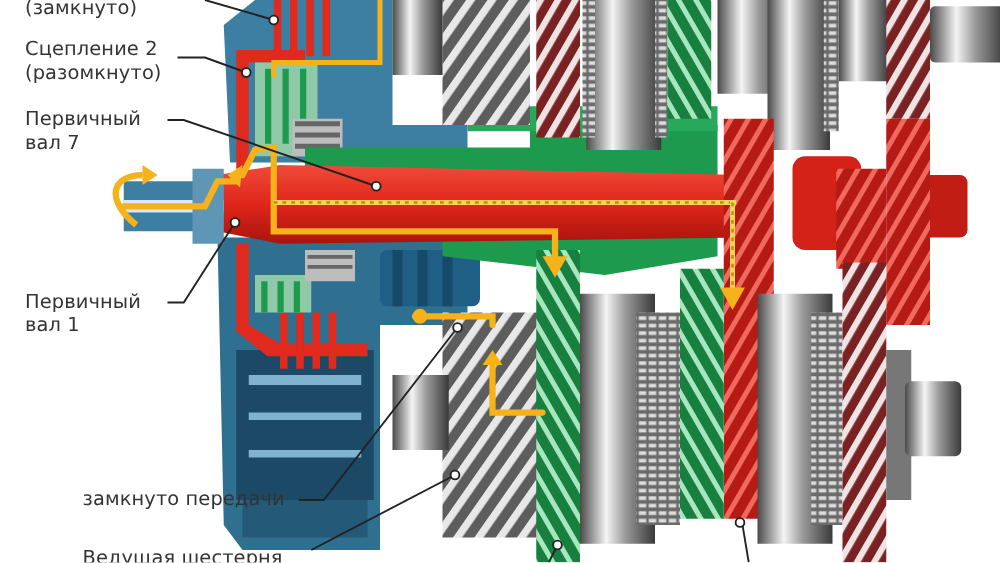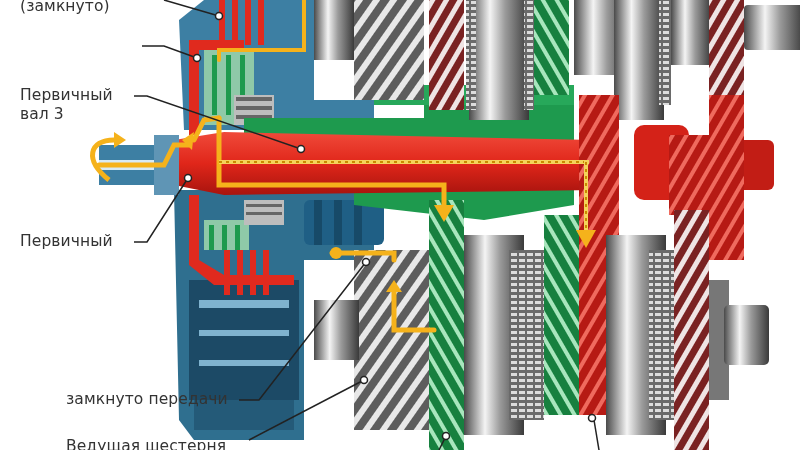--- a/index.html
+++ b/index.html
@@ -202,27 +202,30 @@
       <circle cx="350" cy="380" r="3.5"></circle>
       <circle cx="432" cy="436" r="3.5"></circle>
       <circle cx="578" cy="418" r="3.5"></circle>
     </g>
   </svg>
 
   <div class="label" style="left:6px; top:-3px;">
     <span>(замкнуто)</span>
   </div>
   <div class="label" style="left:6px; top:30px;">
+    <span>Сцепление 2</span>
+    <span>(разомкнуто)</span>
   </div>
   <div class="label" style="left:6px; top:86px;">
     <span>Первичный</span>
-    <span>вал 3</span>
+    <span>вал 7</span>
   </div>
   <div class="label" style="left:6px; top:232px;">
     <span>Первичный</span>
+    <span>вал 1</span>
   </div>
   <div class="label" style="left:52px; top:390px;">
     <span>замкнуто передачи</span>
   </div>
   <div class="label" style="left:52px; top:437px;">
     <span>Ведущая шестерня</span>
   </div>
 </div>
 
 </body></html>

